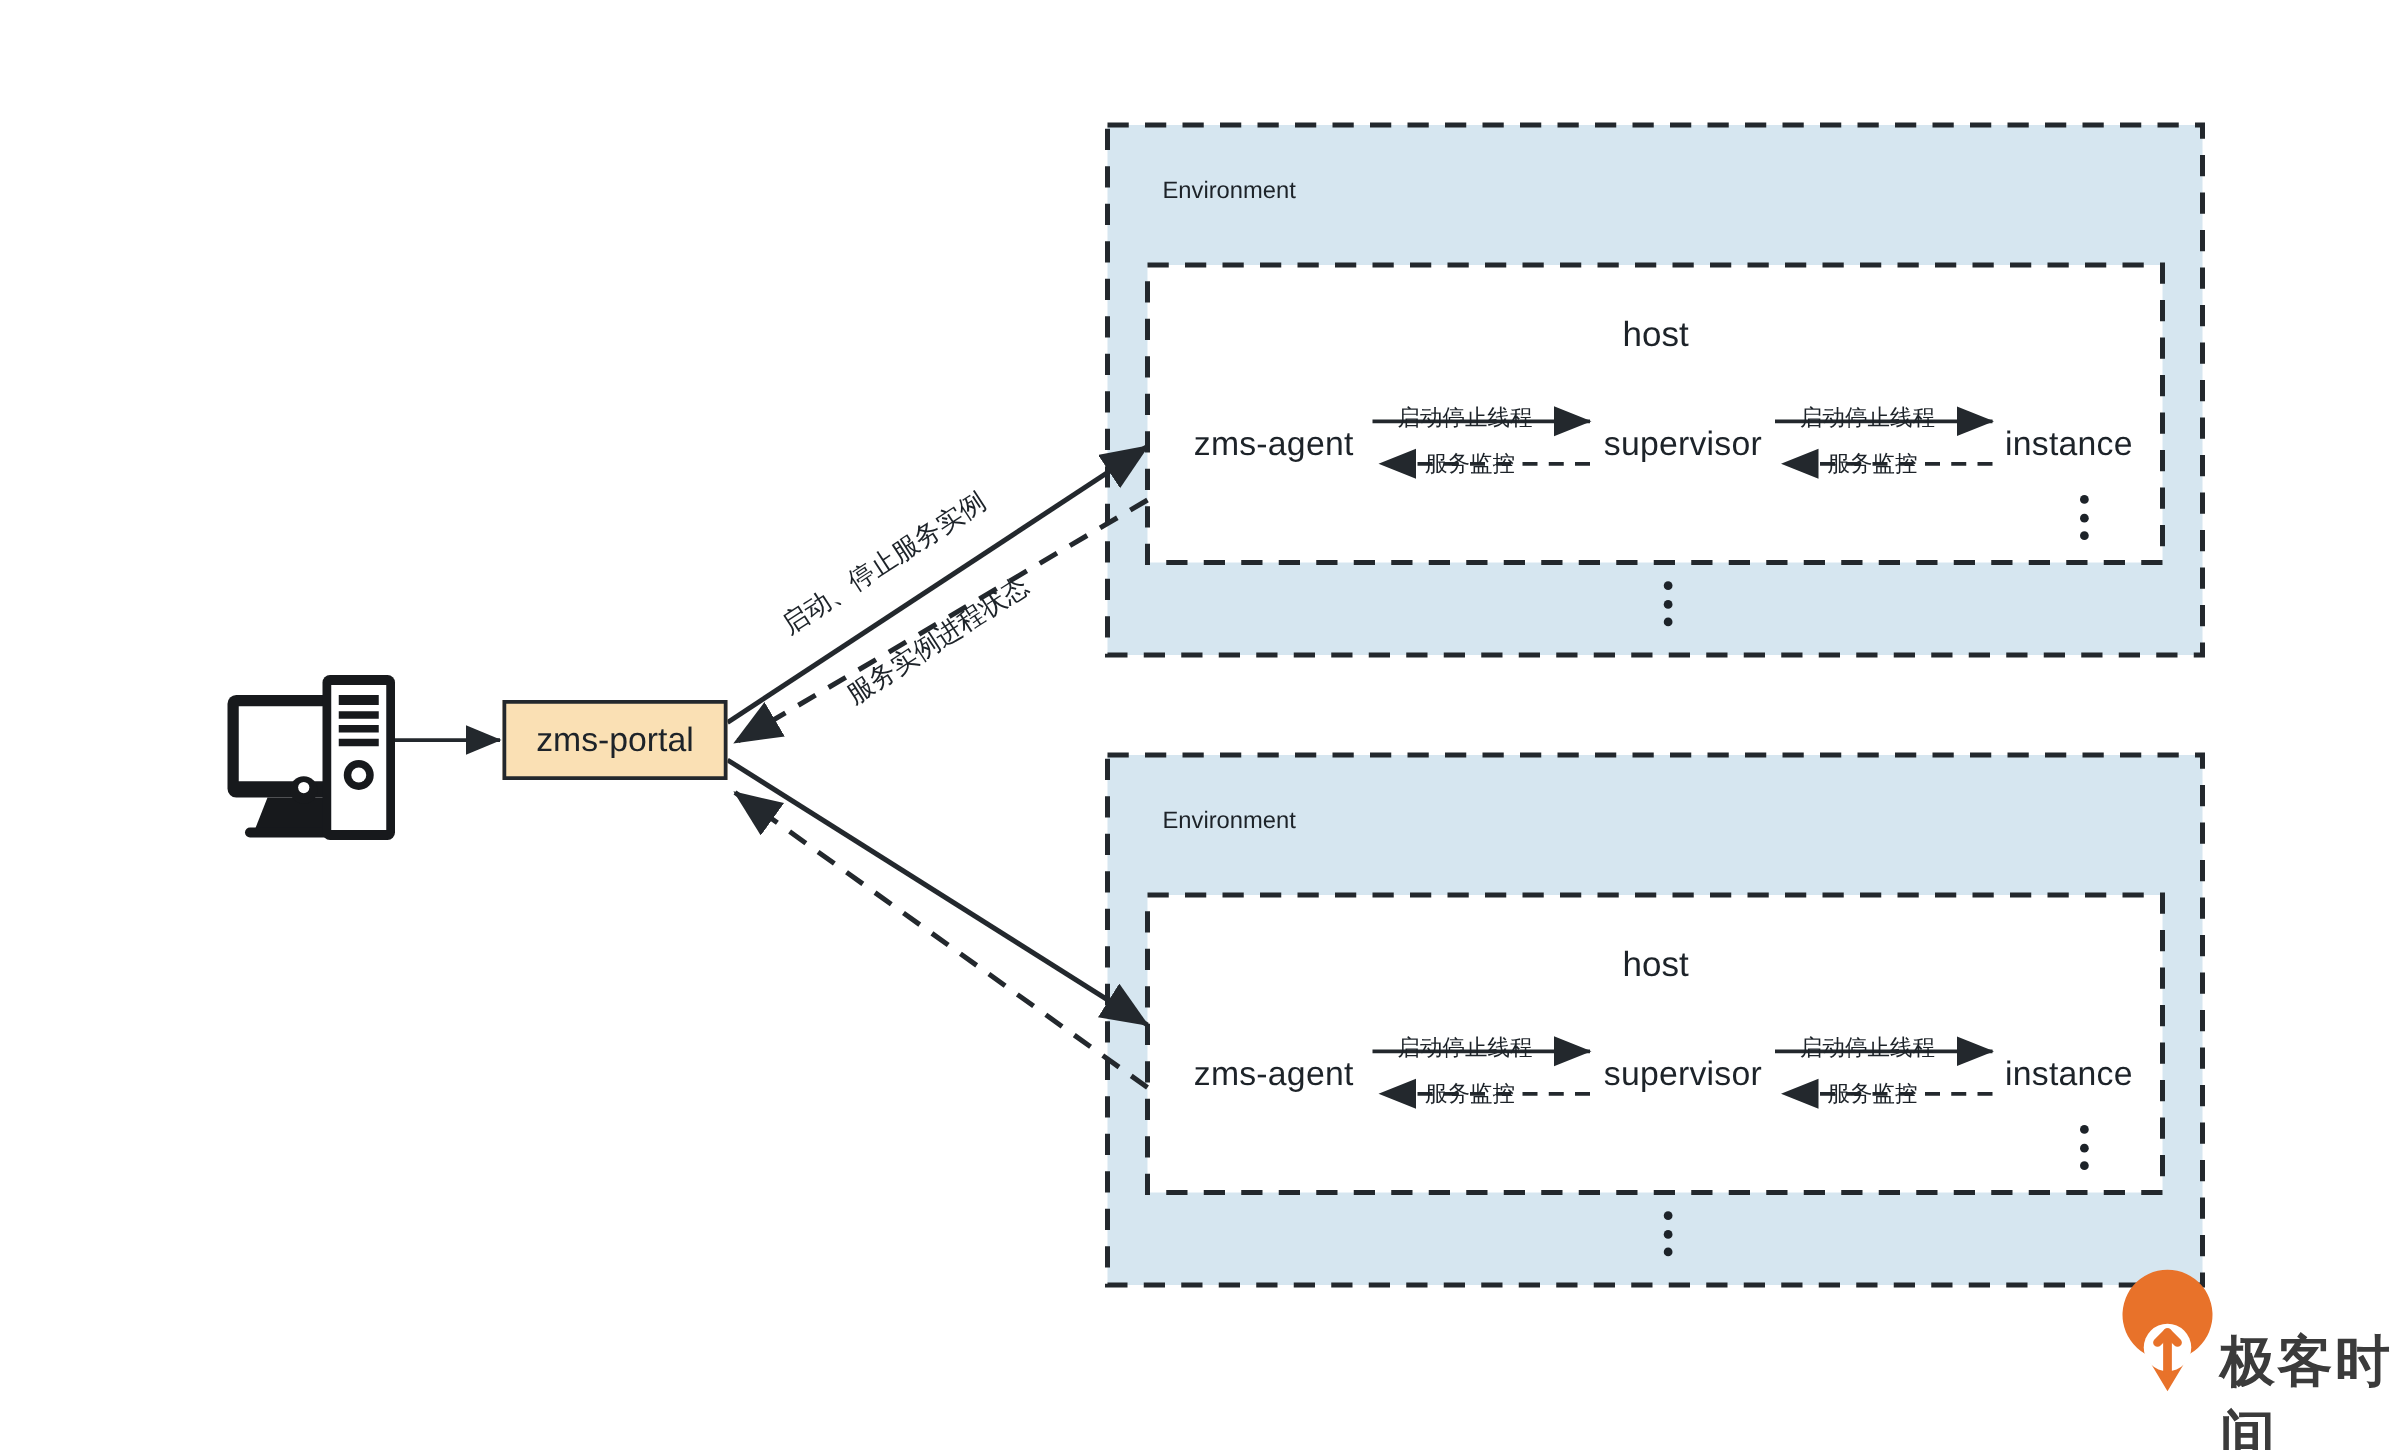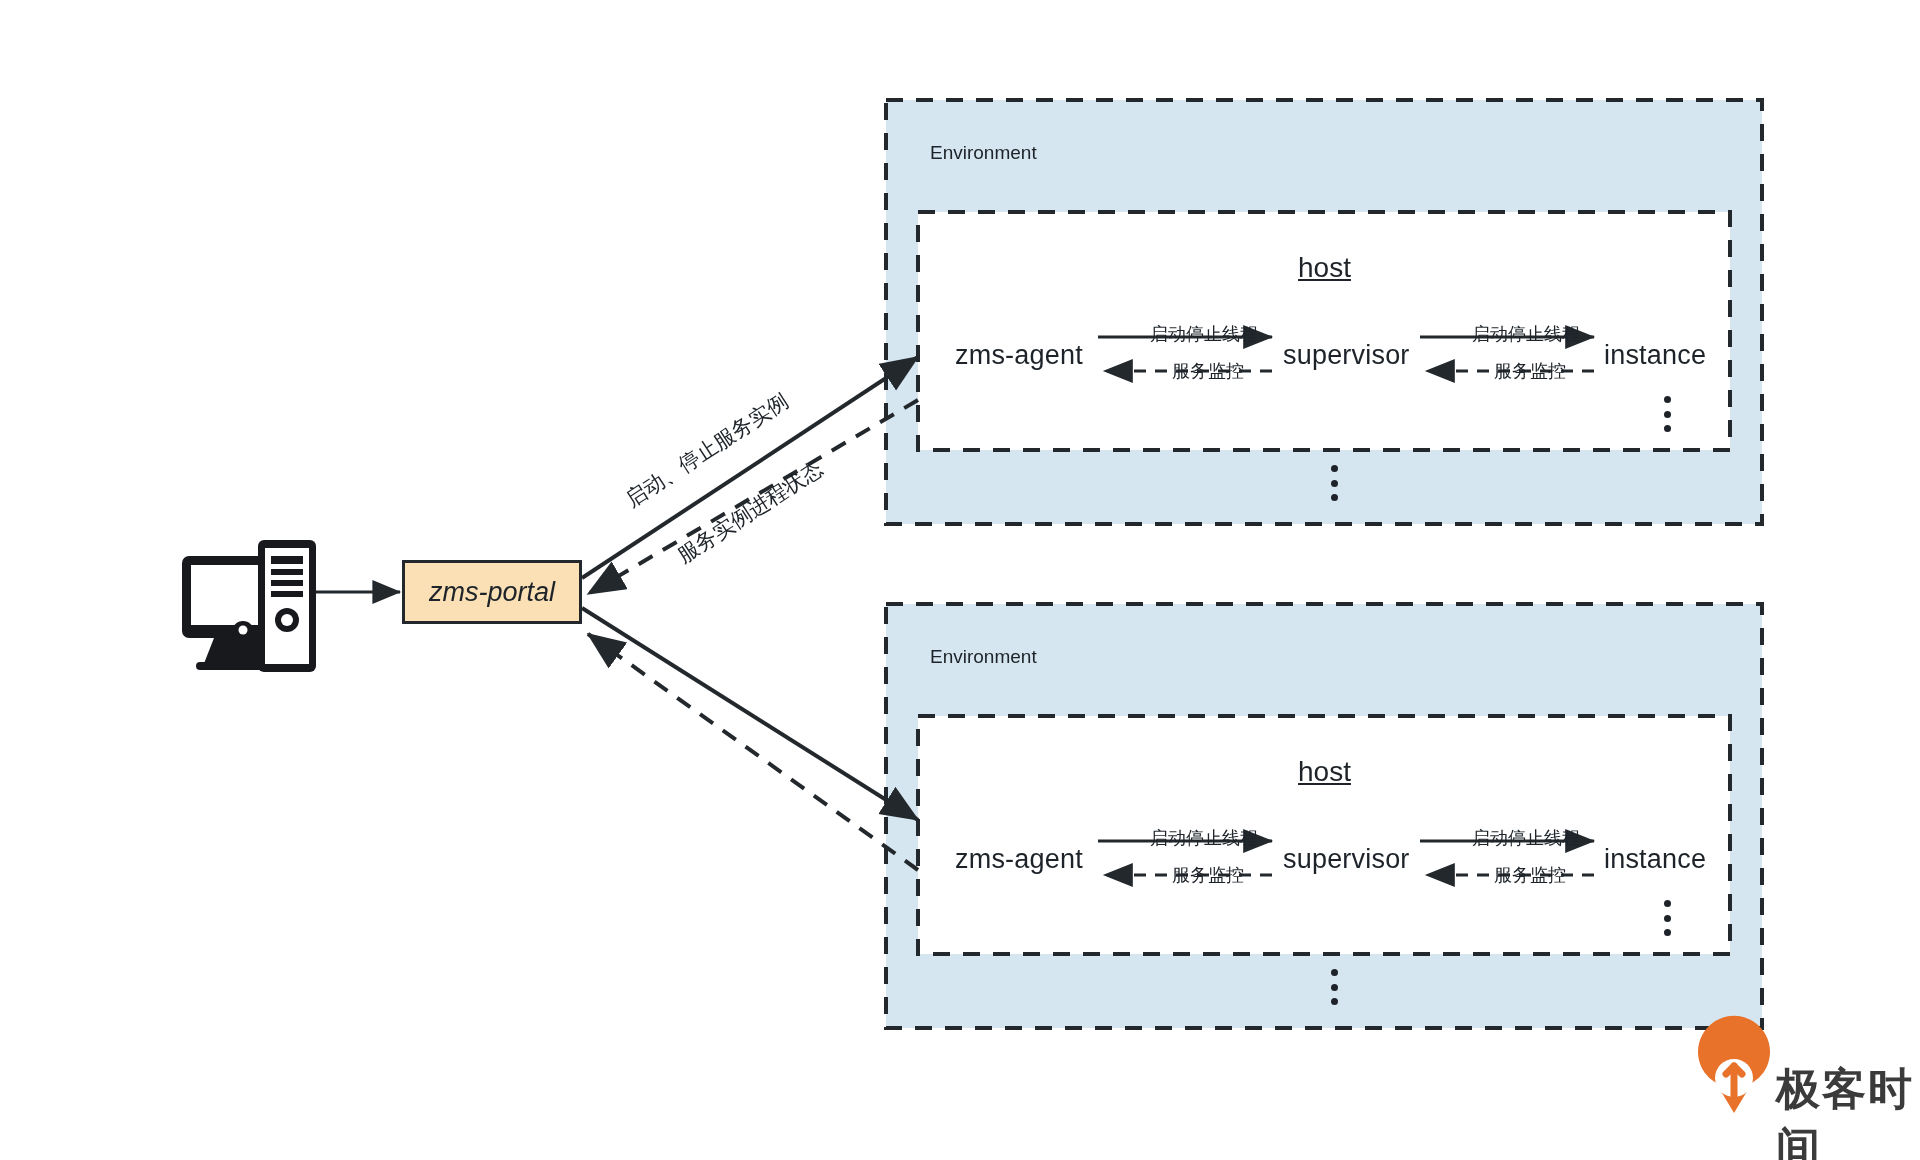--- a/index.html
+++ b/index.html
@@ -33,29 +33,27 @@
     position: absolute;
     font-size: 19px;
     color: #1d2329;
     white-space: nowrap;
   }
   .host-title {
     position: absolute;
     font-size: 28px;
     color: #1d2329;
     white-space: nowrap;
-    text-decoration: underline;
   }
   .conn-label {
     position: absolute;
     font-size: 18px;
     color: #1d2329;
     white-space: nowrap;
     line-height: 1;
-    margin-left: 32px;
   }
   .diag-label {
     position: absolute;
     font-size: 21px;
     color: #1d2329;
     white-space: nowrap;
     transform-origin: 0 0;
   }
   .portal-box {
     position: absolute;
@@ -200,21 +198,21 @@
     <i></i>
     <i></i>
     <i></i>
   </div>
 <div class="vdots" style="left:1330px; top:969px; width:8px; height:36px;">
     <i></i>
     <i></i>
     <i></i>
   </div>
 
-<div class="portal-box" style="left:402px; top:560px; width:180px; height:64px;font-style:italic;">
+<div class="portal-box" style="left:402px; top:560px; width:180px; height:64px;">
   <span>zms-portal</span>
 </div>
 
 <div class="diag-label" style="left:620px; top:490px; transform: rotate(-33deg);">启动、停止服务实例</div>
 <div class="diag-label" style="left:672px; top:546px; transform: rotate(-33deg);">服务实例进程状态</div>
 
 <div class="logo-wrap" style="left:1690px; top:1060px;">
   <span class="logo-text" style="margin-left:86px;">极客时间</span>
 </div>
 

